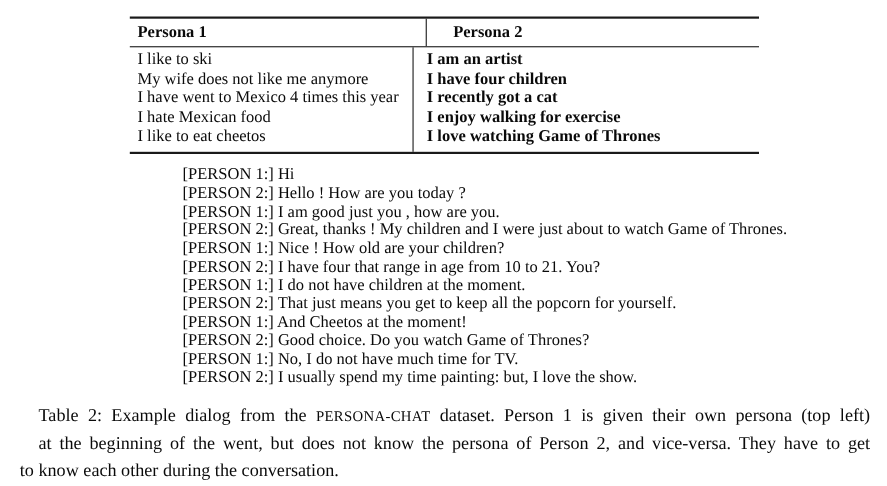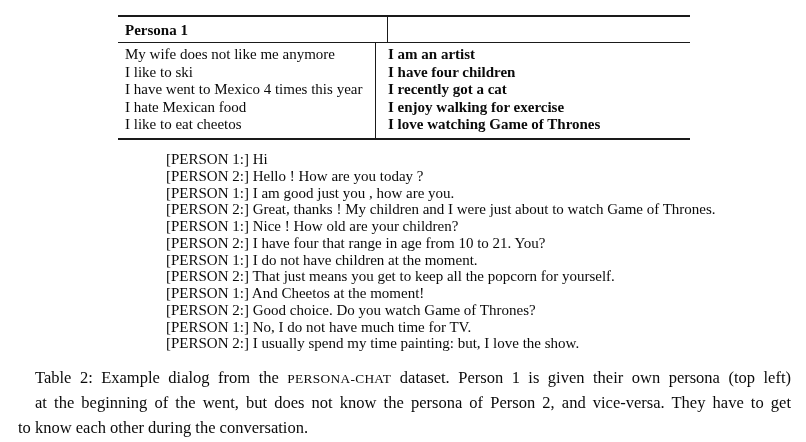--- a/index.html
+++ b/index.html
@@ -109,26 +109,27 @@
 </head>
 <body>
 
 <div class="page">
 
   <div class="ptable">
     <div class="rule thick"></div>
     <div class="trow header-row">
       <div class="col1">Persona 1</div>
       <div class="vdiv"></div>
+      <div class="col2">Persona 2</div>
     </div>
     <div class="rule thin"></div>
     <div class="trow body-row">
       <div class="col1">
+        <div class="pline">I like to ski</div>
         <div class="pline">My wife does not like me anymore</div>
-        <div class="pline">I like to ski</div>
         <div class="pline">I have went to Mexico 4 times this year</div>
         <div class="pline">I hate Mexican food</div>
         <div class="pline">I like to eat cheetos</div>
       </div>
       <div class="vdiv"></div>
       <div class="col2">
         <div class="pline">I am an artist</div>
         <div class="pline">I have four children</div>
         <div class="pline">I recently got a cat</div>
         <div class="pline">I enjoy walking for exercise</div>

